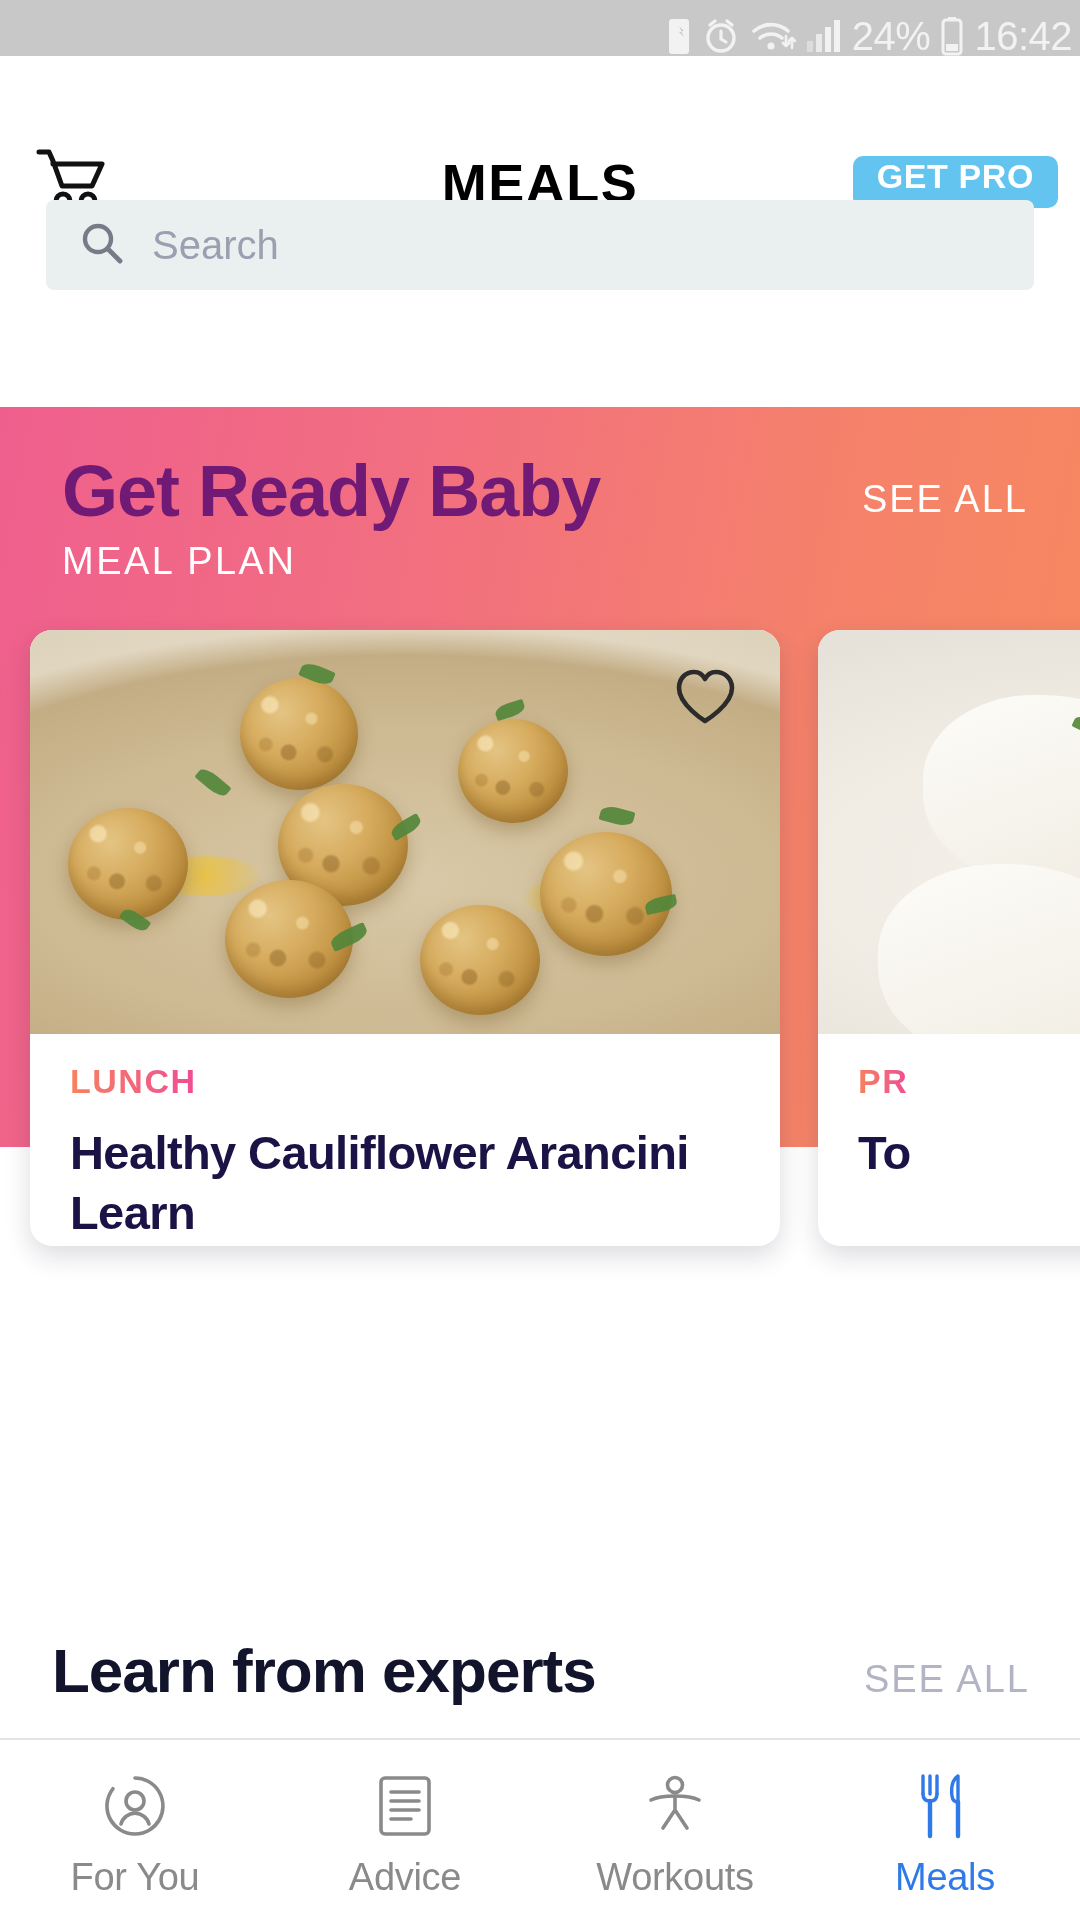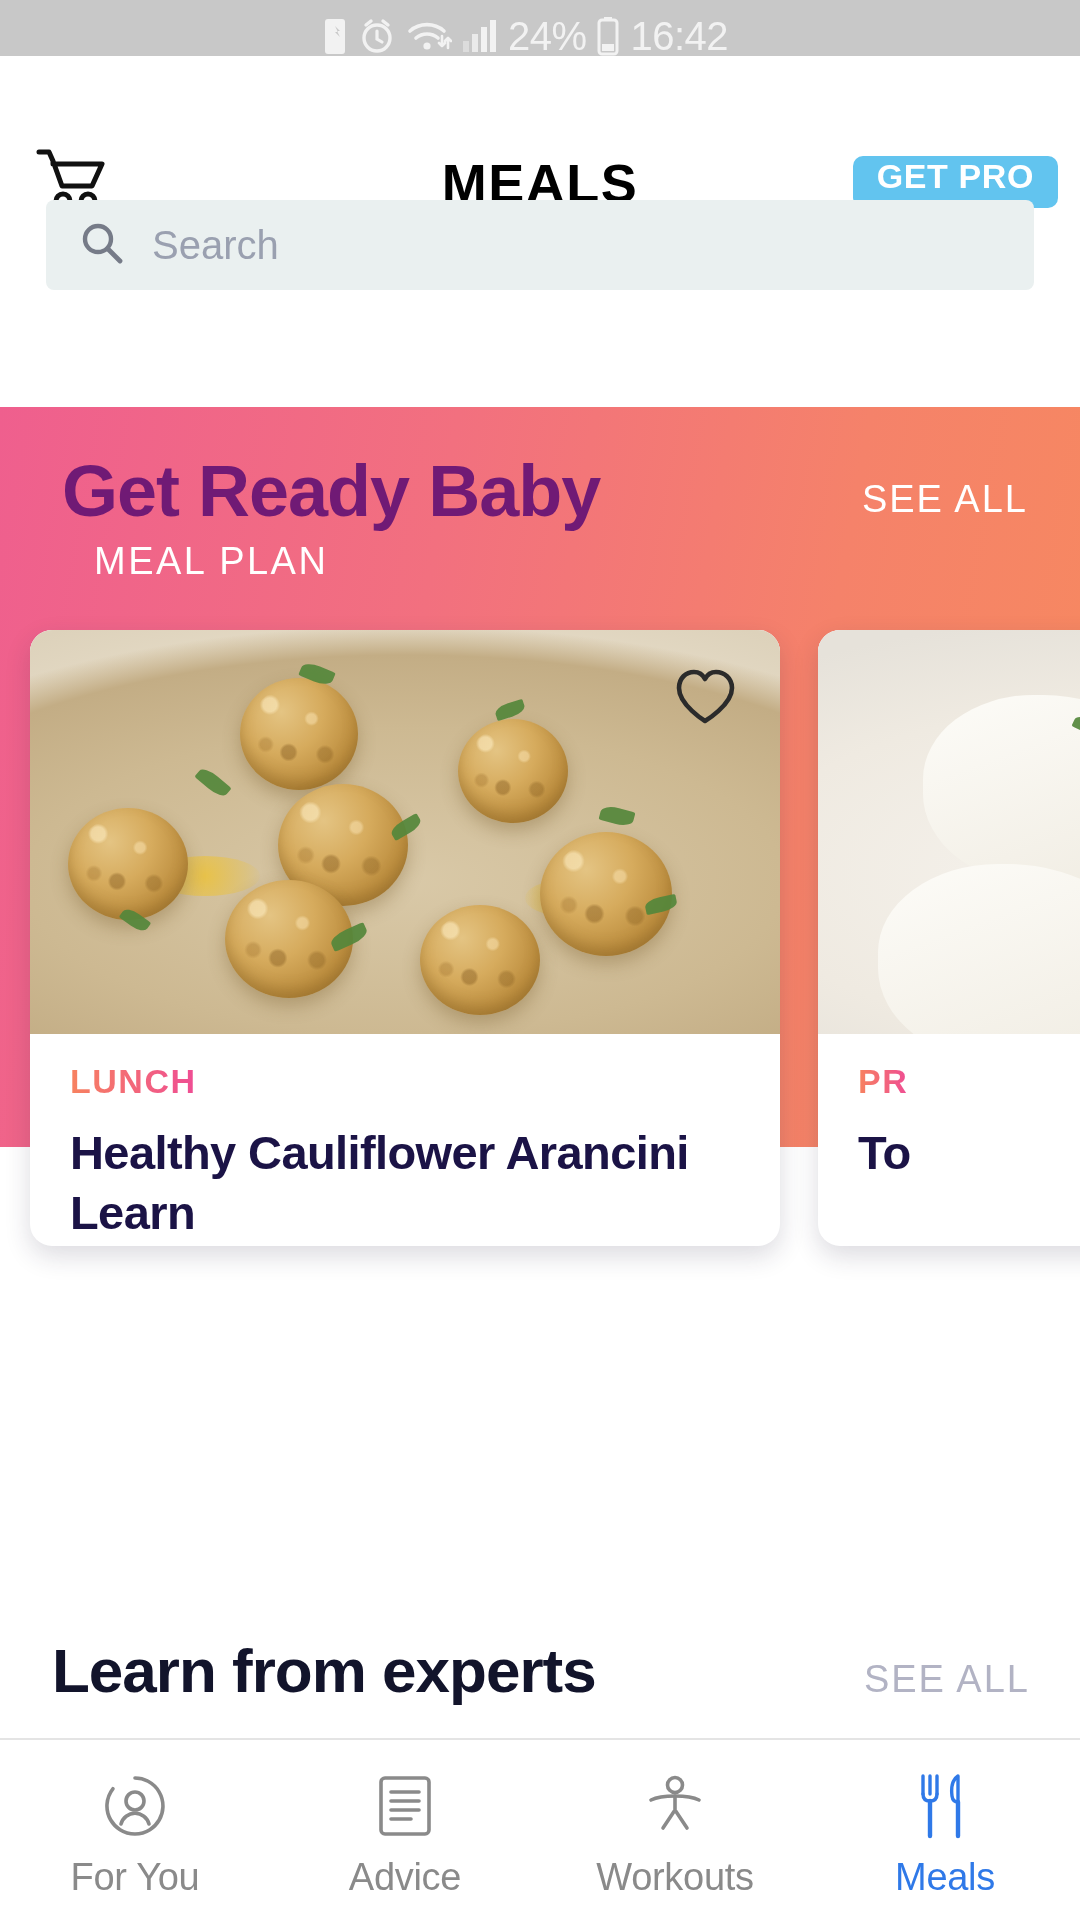--- a/index.html
+++ b/index.html
@@ -7,21 +7,21 @@
     width:1080px; height:1920px;
     font-family:"Liberation Sans", sans-serif;
     background:#ffffff; overflow:hidden;
   }
   .screen { position:relative; width:1080px; height:1920px; background:#fff; }
 
   
   .statusbar{
     position:absolute; top:0; left:0; width:1080px; height:72px;
     background:#c8c8c8; display:flex; align-items:center;
-    justify-content:center; padding-right:30px; gap:10px;
+    justify-content:flex-end; padding-right:8px; gap:10px;
   }
   .sb-ico{ display:flex; align-items:center; justify-content:center; }
   .sb-text{ color:#f2f2f2; font-size:40px; font-weight:400; letter-spacing:-0.5px; line-height:1; }
 
   
   .header{
     position:absolute; top:56px; left:0; width:1080px; height:145px;
     background:#fff; display:flex; align-items:center;
   }
   .cart-btn{ position:absolute; left:36px; top:92px; width:74px; height:64px; }
@@ -53,21 +53,21 @@
   .banner-title{
     position:absolute; top:455px; left:62px;
     color:#701a75; font-size:72px; font-weight:800; letter-spacing:-1px; line-height:1;
   }
   .banner-seeall{
     position:absolute; top:478px; right:52px;
     color:#fff; font-size:38px; font-weight:400; letter-spacing:2px; cursor:pointer;
   }
   .banner-sub{
     position:absolute; top:540px; left:62px;
-    color:#fff; font-size:38px; font-weight:400; letter-spacing:2.5px;margin-left:32px;
+    color:#fff; font-size:38px; font-weight:400; letter-spacing:2.5px;
   }
 
   
   .cards{
     position:absolute; top:630px; left:0; width:1080px; height:620px;
   }
   .card{
     position:absolute; top:0; background:#fff; border-radius:22px;
     box-shadow:0 10px 26px rgba(40,30,60,.16); overflow:hidden;
   }

